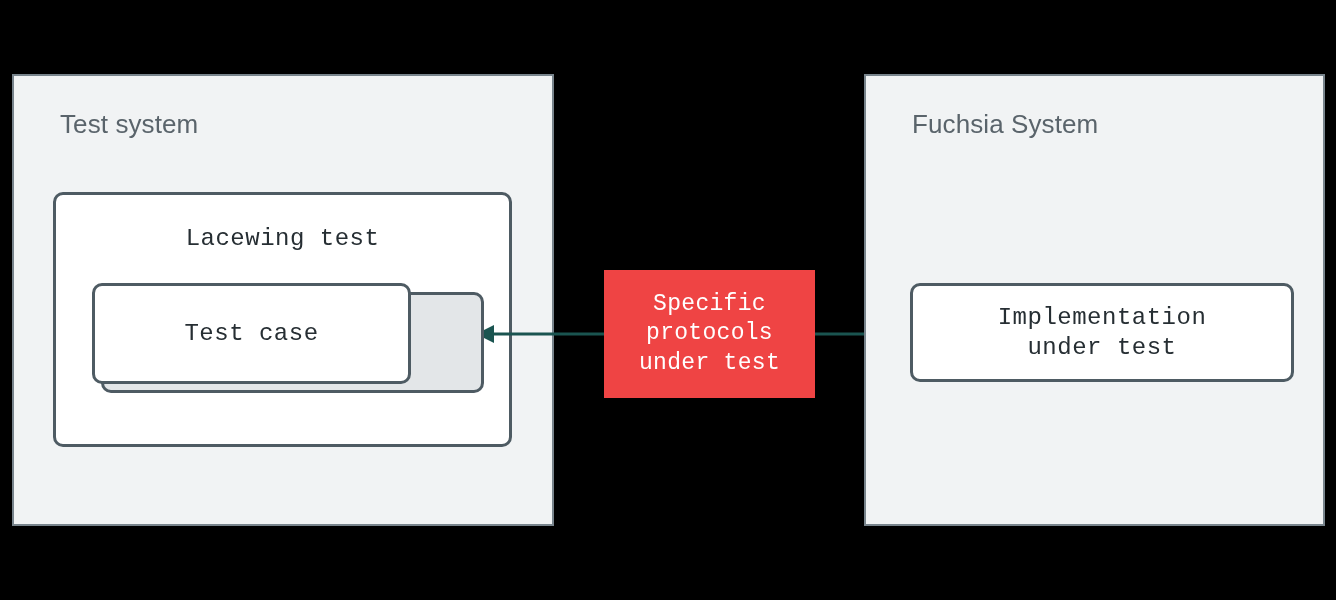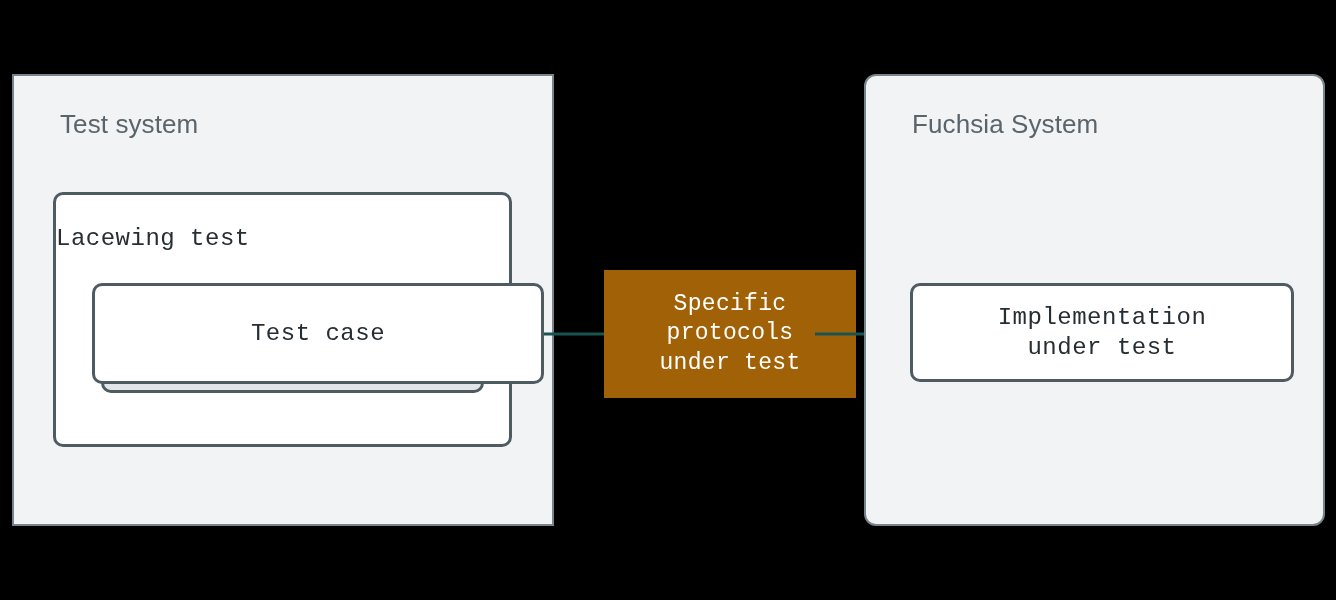--- a/index.html
+++ b/index.html
@@ -27,21 +27,20 @@
     left: 12px;
     top: 74px;
     width: 542px;
     height: 452px;
   }
   #panel-fuchsia {
     left: 864px;
     top: 74px;
     width: 461px;
     height: 452px;
-    border-radius: 12px;
   }
   .panel-title {
     position: absolute;
     left: 46px;
     top: 33px;
     font-family: "Liberation Sans", sans-serif;
     font-size: 26px;
     font-weight: 400;
     color: #5A646B;
     letter-spacing: 0.1px;
@@ -61,20 +60,21 @@
     left: 53px;
     top: 192px;
     width: 459px;
     height: 255px;
   }
   #lacewing-label {
     position: absolute;
     left: 0;
     right: 0;
     top: 30px;
+    text-align: center;
     font-family: "Liberation Mono", monospace;
     font-size: 24px;
     color: #262E33;
     letter-spacing: 0.5px;
     white-space: nowrap;
   }
 
   
   #box-testcase-shadow {
     position: absolute;
@@ -84,21 +84,21 @@
     height: 101px;
     background: #E3E6E8;
     border: 3px solid #4E5B63;
     border-radius: 10px;
     box-sizing: border-box;
     z-index: 2;
   }
   #box-testcase {
     left: 92px;
     top: 283px;
-    width: 452px;
+    width: 319px;
     height: 101px;
     z-index: 3;
     display: flex;
     align-items: center;
     justify-content: center;
   }
   .mono-label {
     font-family: "Liberation Mono", monospace;
     font-size: 24px;
     color: #262E33;
@@ -116,23 +116,23 @@
     display: flex;
     align-items: center;
     justify-content: center;
   }
 
   
   #protocol-block {
     position: absolute;
     left: 604px;
     top: 270px;
-    width: 252px;
+    width: 211px;
     height: 128px;
-    background: #a16207;
+    background: #ef4444;
     display: flex;
     align-items: center;
     justify-content: center;
   }
   #protocol-label {
     font-family: "Liberation Mono", monospace;
     font-size: 23px;
     color: #FFFFFF;
     line-height: 1.28;
     text-align: center;

